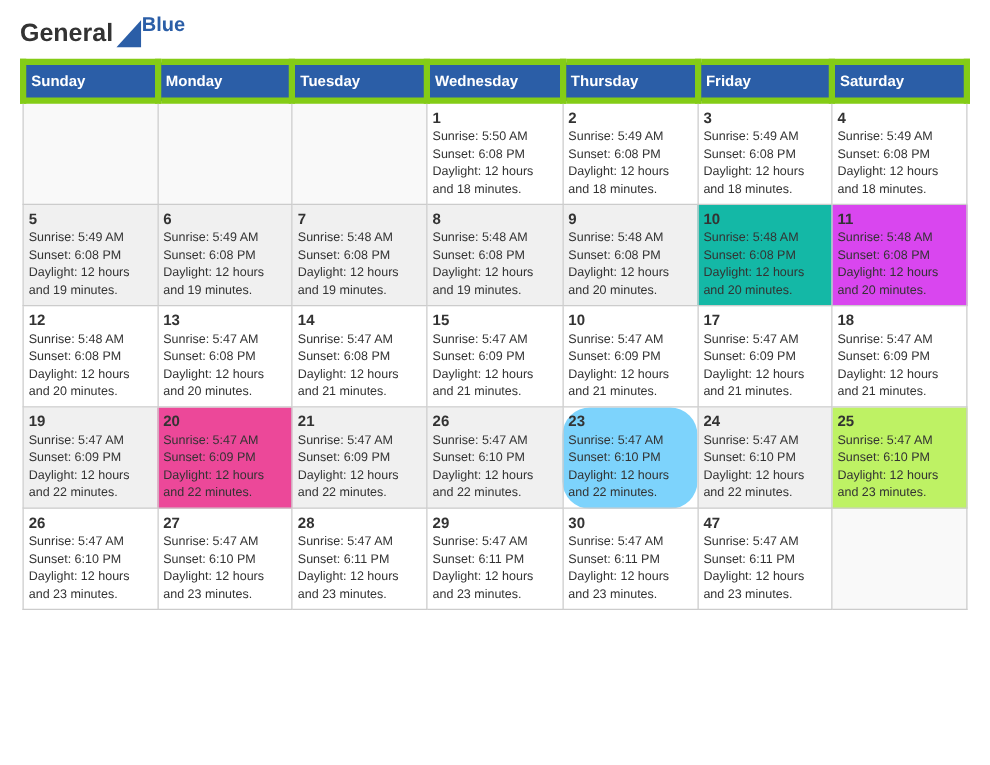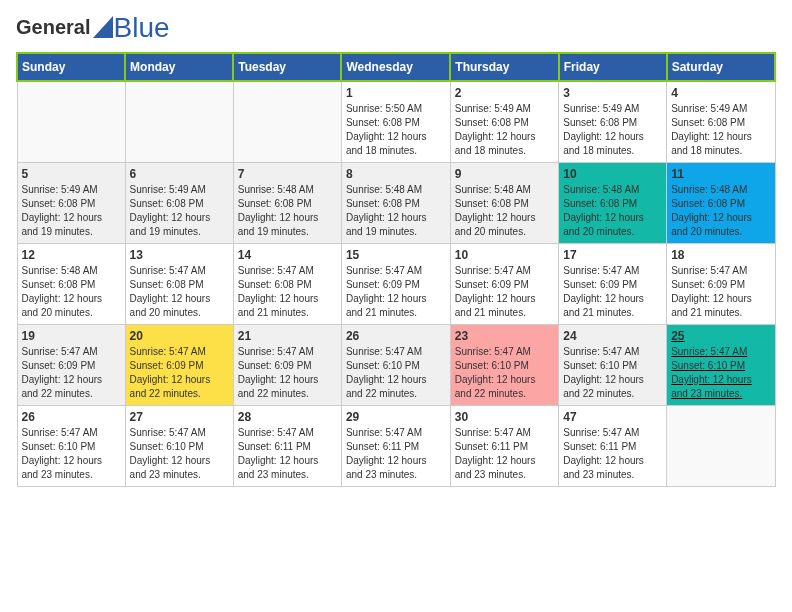--- a/index.html
+++ b/index.html
@@ -42,21 +42,21 @@
       width: 100%;
       border-collapse: collapse;
       font-size: 10.5px;
     }
     .calendar th {
       background-color: #2b5ea7;
       color: #fff;
       padding: 6px 4px;
       text-align: left;
       font-size: 12px;
-      border: 2px solid #84cc16;
+      border: 5px solid #84cc16;
     }
     .calendar td {
       border: 1px solid #ccc;
       vertical-align: top;
       padding: 4px;
       width: 110px;
       min-height: 80px;
       background: #fff;
     }
     .calendar tr:nth-child(even) td {
@@ -81,21 +81,21 @@
 <body>
 
 <div class="header">
   <div class="logo">
     <div class="logo-row">
       <span style="font-size:20px;font-weight:bold;color:#333;">General</span>
       <svg width="20" height="22" viewBox="0 0 20 22" style="margin-left:3px;margin-top:-2px;">
         <polygon points="0,22 20,22 20,0" fill="#2b5ea7"></polygon>
       </svg>
     </div>
-    <span style="font-size:28px;font-weight:normal;color:#2b5ea7;margin-top:-4px;">Blue</span>
+    <span style="font-size:16px;font-weight:bold;color:#2b5ea7;margin-top:-4px;">Blue</span>
   </div>
   <div class="title-section">
     <div class="title-month"></div>
     <div class="title-location"></div>
   </div>
 </div>
 
 <table class="calendar">
   <thead>
     <tr>
@@ -148,21 +148,21 @@
           <div class="day-info">Sunrise: 5:48 AM<br>Sunset: 6:08 PM<br>Daylight: 12 hours<br>and 19 minutes.</div>
         </td>
         <td style="background: rgb(240, 240, 240);">
           <div class="day-number">9</div>
           <div class="day-info">Sunrise: 5:48 AM<br>Sunset: 6:08 PM<br>Daylight: 12 hours<br>and 20 minutes.</div>
         </td>
         <td style="background: #14b8a6;">
           <div class="day-number">10</div>
           <div class="day-info">Sunrise: 5:48 AM<br>Sunset: 6:08 PM<br>Daylight: 12 hours<br>and 20 minutes.</div>
         </td>
-        <td style="background: #0ea5e9;">
+        <td style="background: #d946ef;">
           <div class="day-number">11</div>
           <div class="day-info">Sunrise: 5:48 AM<br>Sunset: 6:08 PM<br>Daylight: 12 hours<br>and 20 minutes.</div>
         </td>
       </tr>
       <tr>
         <td>
           <div class="day-number">12</div>
           <div class="day-info">Sunrise: 5:48 AM<br>Sunset: 6:08 PM<br>Daylight: 12 hours<br>and 20 minutes.</div>
         </td>
         <td>
@@ -188,41 +188,41 @@
         <td>
           <div class="day-number">18</div>
           <div class="day-info">Sunrise: 5:47 AM<br>Sunset: 6:09 PM<br>Daylight: 12 hours<br>and 21 minutes.</div>
         </td>
       </tr>
       <tr>
         <td style="background: rgb(240, 240, 240); margin-top: 32px;">
           <div class="day-number">19</div>
           <div class="day-info">Sunrise: 5:47 AM<br>Sunset: 6:09 PM<br>Daylight: 12 hours<br>and 22 minutes.</div>
         </td>
-        <td style="background: #fde047;">
+        <td style="background: #ec4899;">
           <div class="day-number">20</div>
           <div class="day-info">Sunrise: 5:47 AM<br>Sunset: 6:09 PM<br>Daylight: 12 hours<br>and 22 minutes.</div>
         </td>
         <td style="background: rgb(240, 240, 240);">
           <div class="day-number">21</div>
           <div class="day-info">Sunrise: 5:47 AM<br>Sunset: 6:09 PM<br>Daylight: 12 hours<br>and 22 minutes.</div>
         </td>
         <td style="background: rgb(240, 240, 240);">
           <div class="day-number">26</div>
           <div class="day-info">Sunrise: 5:47 AM<br>Sunset: 6:10 PM<br>Daylight: 12 hours<br>and 22 minutes.</div>
         </td>
-        <td style="background: #fca5a5;">
+        <td style="background: #7dd3fc; border-radius: 22px;">
           <div class="day-number">23</div>
           <div class="day-info">Sunrise: 5:47 AM<br>Sunset: 6:10 PM<br>Daylight: 12 hours<br>and 22 minutes.</div>
         </td>
         <td style="background: rgb(240, 240, 240);">
           <div class="day-number">24</div>
           <div class="day-info">Sunrise: 5:47 AM<br>Sunset: 6:10 PM<br>Daylight: 12 hours<br>and 22 minutes.</div>
         </td>
-        <td style="background: #14b8a6; text-decoration: underline;">
+        <td style="background: #bef264;">
           <div class="day-number">25</div>
           <div class="day-info">Sunrise: 5:47 AM<br>Sunset: 6:10 PM<br>Daylight: 12 hours<br>and 23 minutes.</div>
         </td>
       </tr>
       <tr>
         <td>
           <div class="day-number">26</div>
           <div class="day-info">Sunrise: 5:47 AM<br>Sunset: 6:10 PM<br>Daylight: 12 hours<br>and 23 minutes.</div>
         </td>
         <td>

